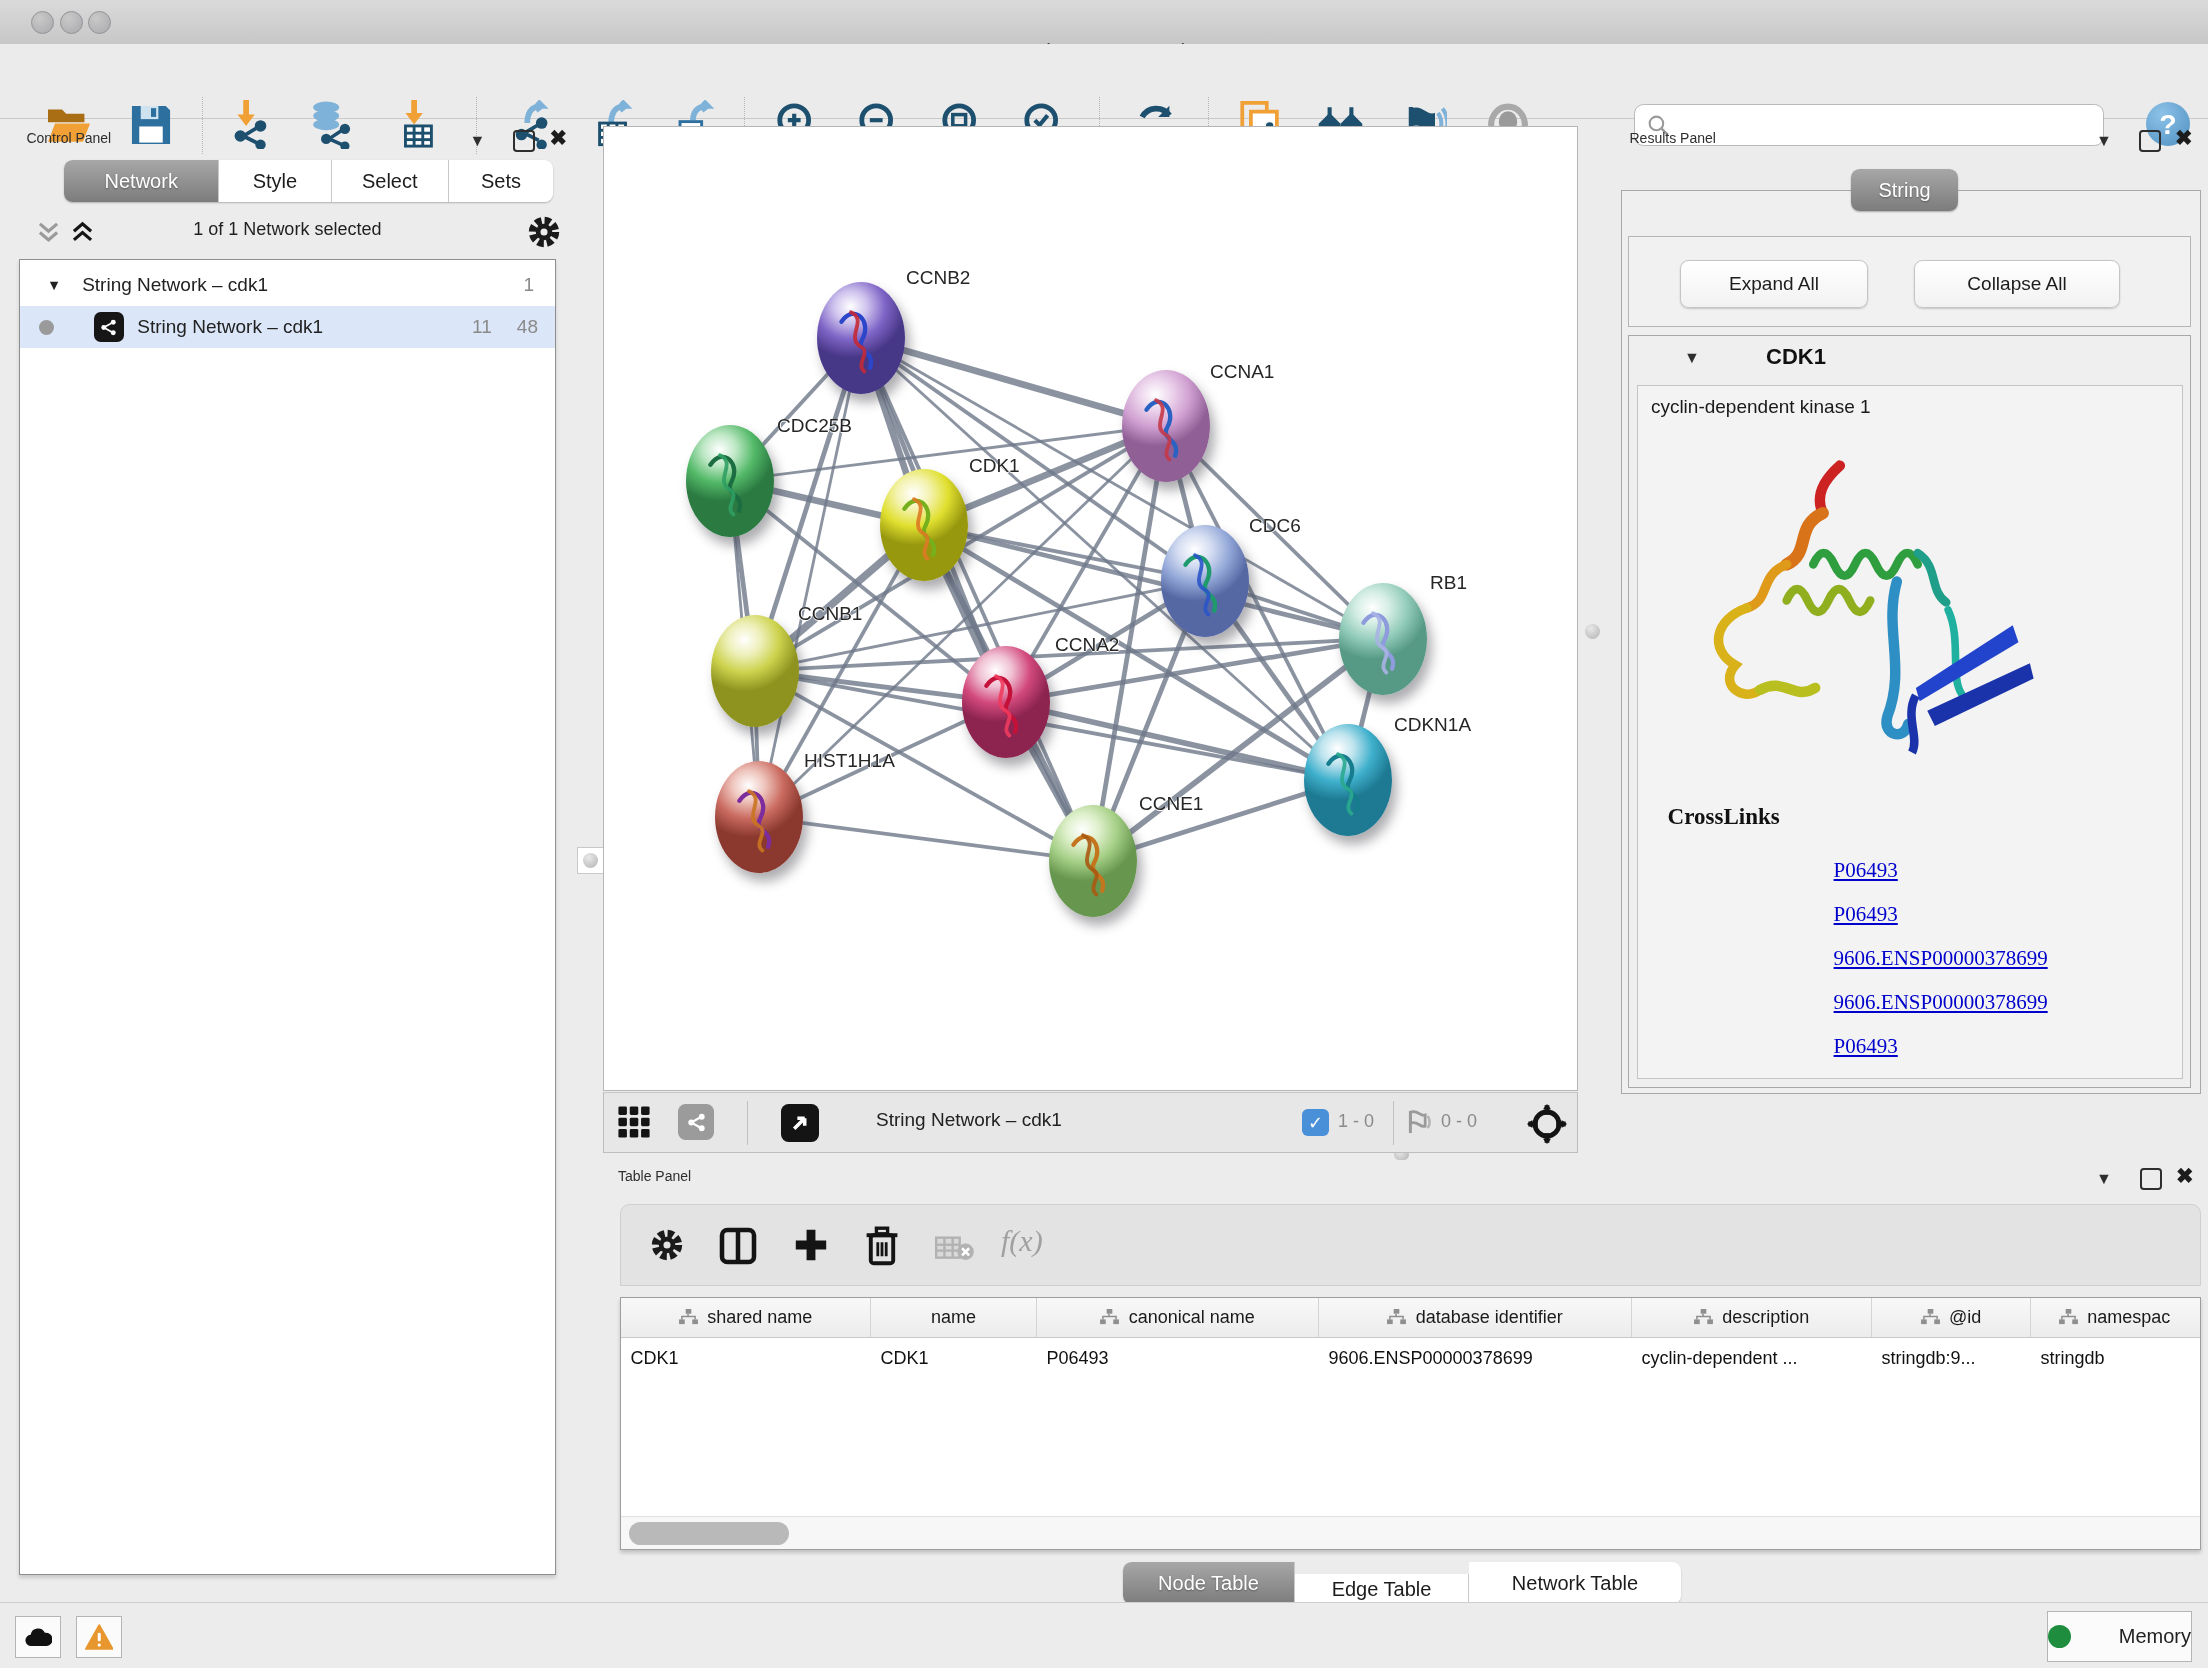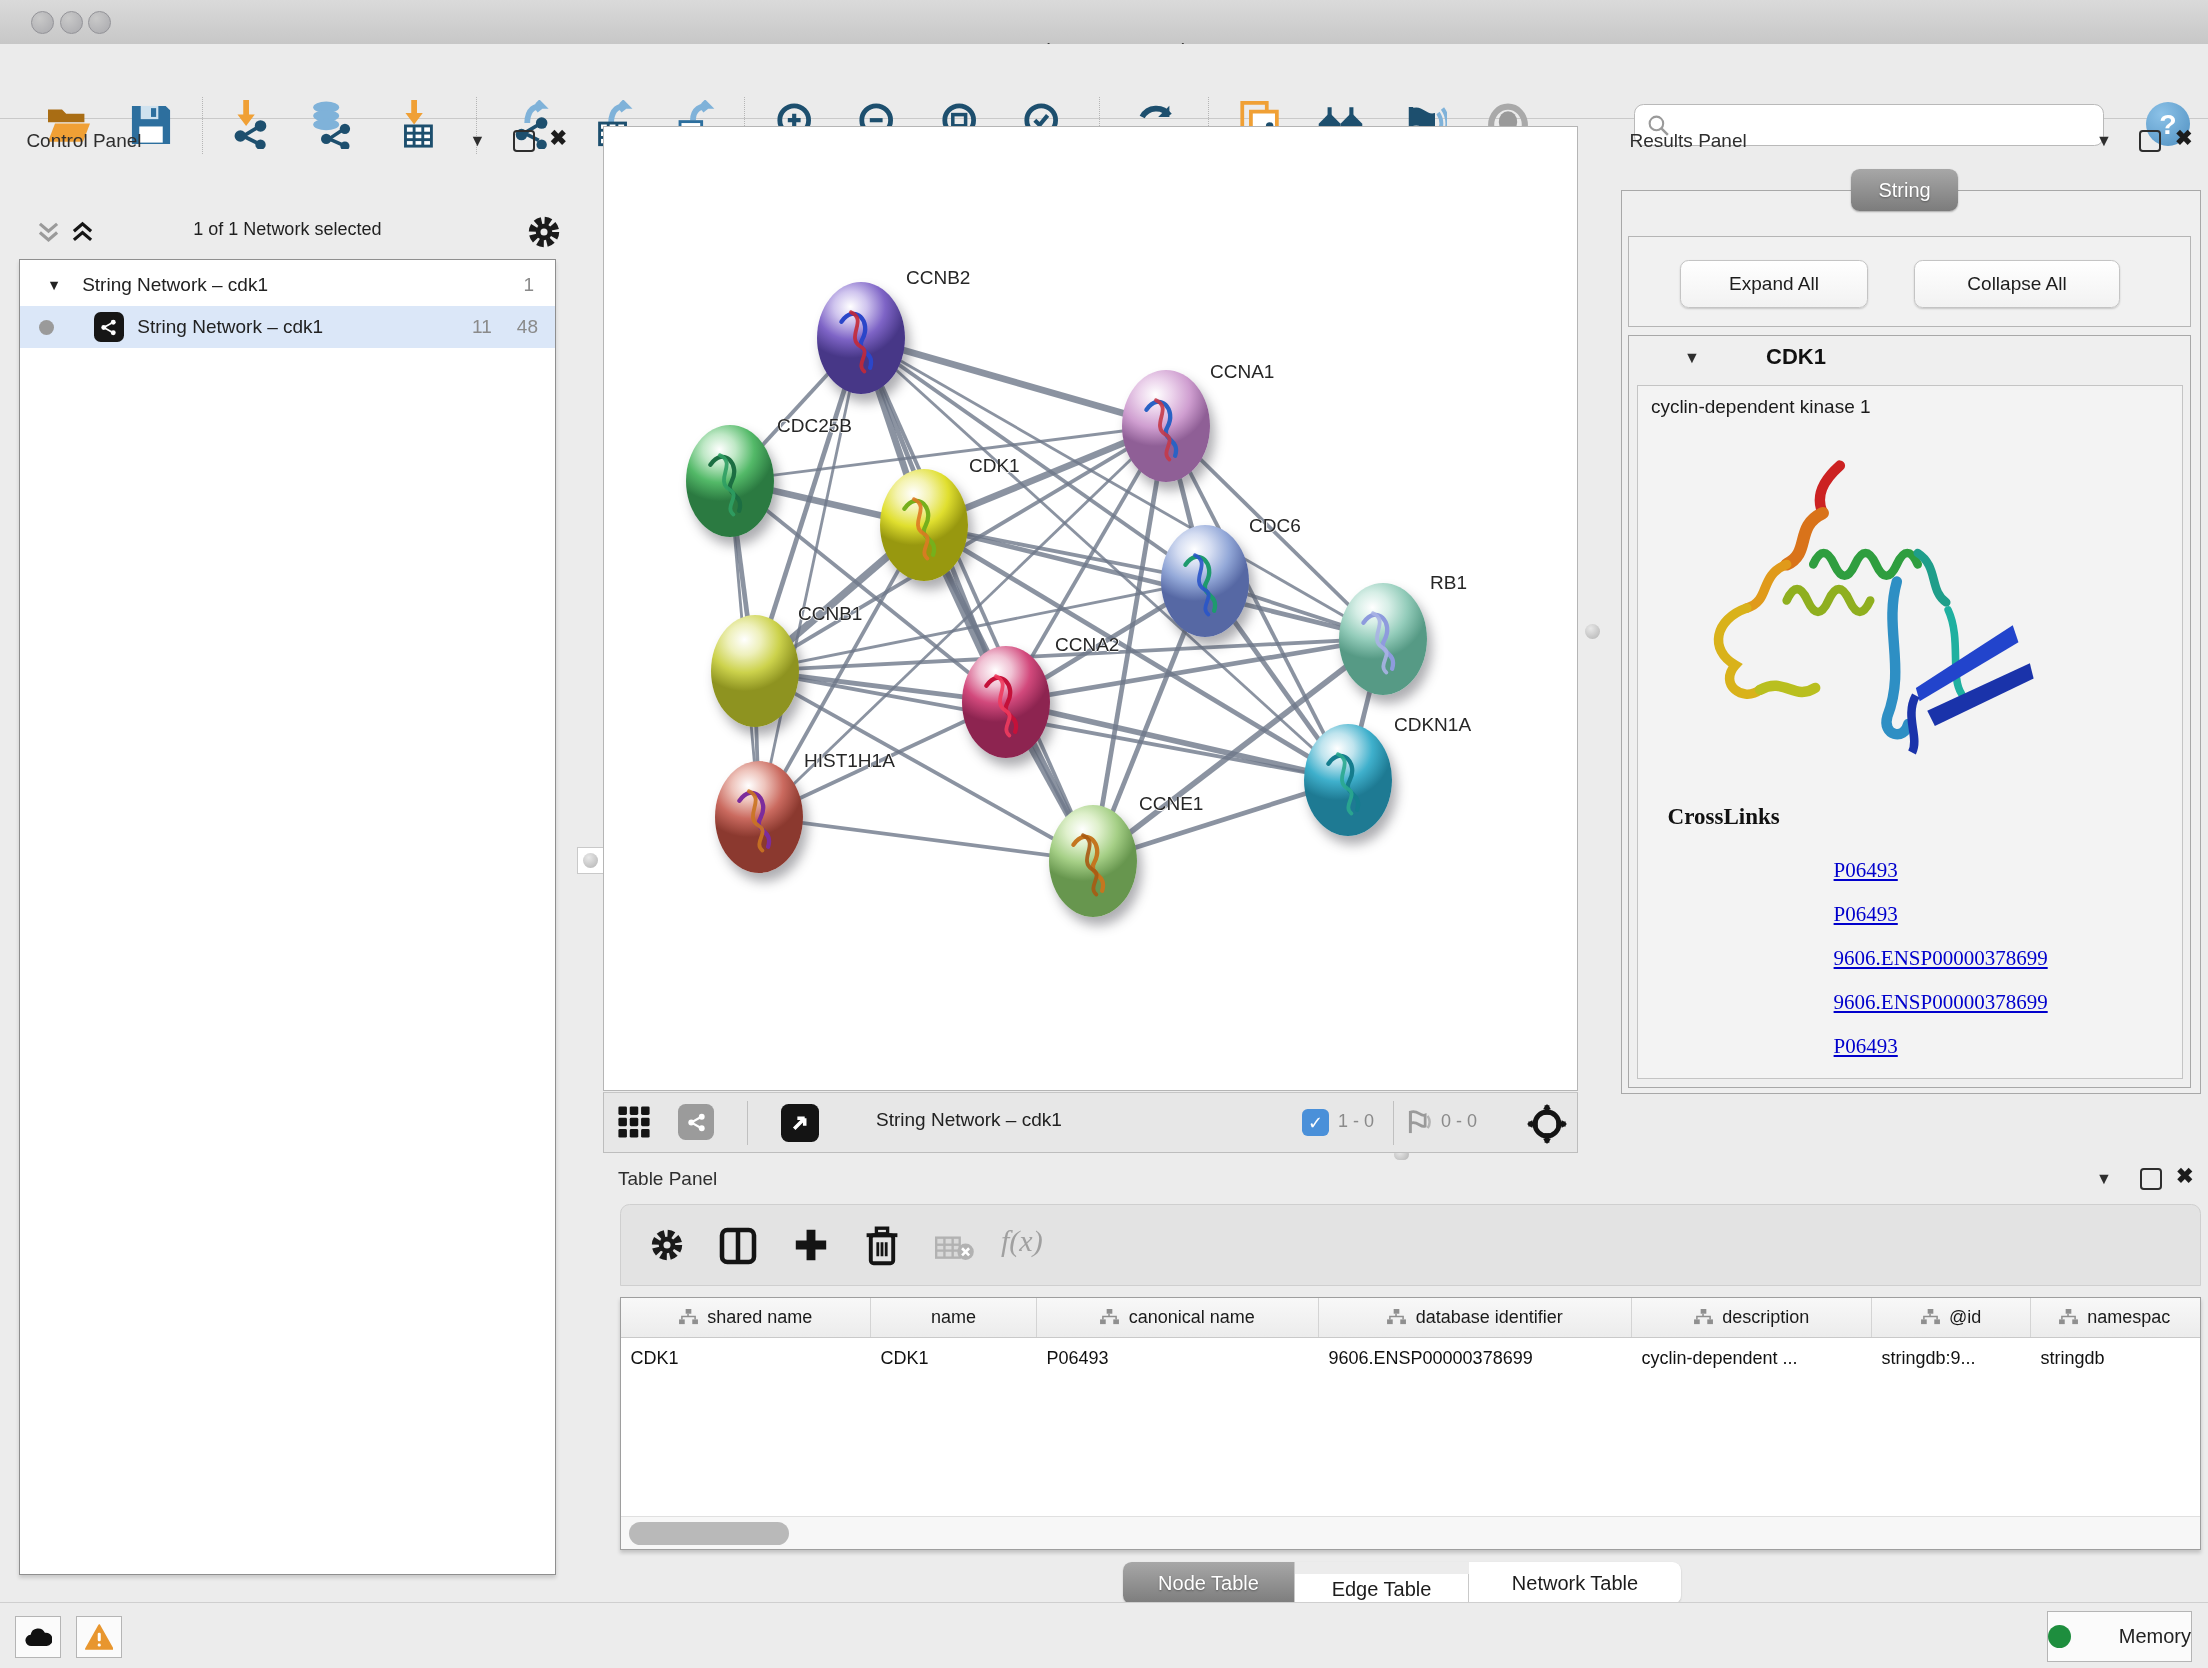--- a/index.html
+++ b/index.html
@@ -17,21 +17,21 @@
   .tbtn{top:56px;width:49px;height:49px;display:flex;align-items:center;justify-content:center;cursor:default;}
   .tsep{top:53px;height:57px;border-left:1.9px dotted #b5b5b5;width:0;}
   .searchfield{left:1634px;top:60px;width:470px;height:42px;background:#fff;border:1px solid #b9b9b9;
                border-radius:9.5px;display:flex;align-items:center;padding-left:11.4px;box-sizing:border-box;}
   .searchfield input{border:none;outline:none;font-size:18px;width:399px;background:transparent;
                      font-family:"Liberation Sans",sans-serif;}
   .helpbtn{left:2146px;top:58px;width:44px;height:44px;border-radius:50%;
            background:radial-gradient(circle at 35% 28%,#8cc2e8,#4e8fc0);color:#fff;font-size:28.5px;
            font-weight:bold;display:flex;align-items:center;justify-content:center;}
   
-  .phead{font-size:19px;color:#2e2e2e;}
+  .phead{font-size:14px;color:#2e2e2e;}
   .caret{color:#2e2e2e;font-size:16px;}
   .floatbox{width:18px;height:18px;border:2.4px solid #2e2e2e;border-radius:3.8px;}
   .closex{font-size:21px;color:#1c1c1c;font-weight:bold;}
   
   .seg{display:flex;height:42px;border-radius:8.6px;overflow:hidden;box-shadow:0 1px 1.9px rgba(0,0,0,.25);}
   .seg .tab{display:flex;align-items:center;justify-content:center;font-size:20px;background:#fff;
             color:#1c1c1c;border-right:1px solid #c9c9c9;}
   .seg .tab:last-child{border-right:none;}
   .seg .tab.sel{background:linear-gradient(#a7a7a7,#7c7c7c);color:#fff;text-shadow:0 1px 1.9px rgba(0,0,0,.35);}
   
@@ -264,20 +264,26 @@
   </div>
   <div class="abs helpbtn">?</div>
 </div>
 
 <div class="abs" style="left:11.4px;top:124px;width:552px;height:1465px;">
   <div class="abs phead" style="left:15px;top:5.7px;">Control Panel</div>
   <div class="abs caret" style="left:458px;top:7.6px;">▼</div>
   <div class="abs floatbox" style="left:502px;top:5.7px;"></div>
   <div class="abs closex" style="left:538px;top:1.9px;">✖</div>
 
+  <div class="abs seg" style="left:53px;top:36px;width:489px;">
+    <div class="tab sel" style="width:154px;">Network</div>
+    <div class="tab" style="width:112px;">Style</div>
+    <div class="tab" style="width:116px;">Select</div>
+    <div class="tab" style="width:105px;">Sets</div>
+  </div>
 
   <div class="abs" style="left:25px;top:95px;width:30px;height:28.5px;">
     <svg width="25" height="27" viewBox="0 0 20 22">
         <path d="M3 4l7 6 7-6M3 11l7 6 7-6" fill="none" stroke="#9a9a9a" stroke-width="2.6"></path>
       </svg>
   </div>
   <div class="abs" style="left:59px;top:95px;width:30px;height:28.5px;">
     <svg width="25" height="27" viewBox="0 0 20 22">
         <path d="M3 10L10 4l7 6M3 17l7-6 7 6" fill="none" stroke="#151515" stroke-width="2.6"></path>
       </svg>

